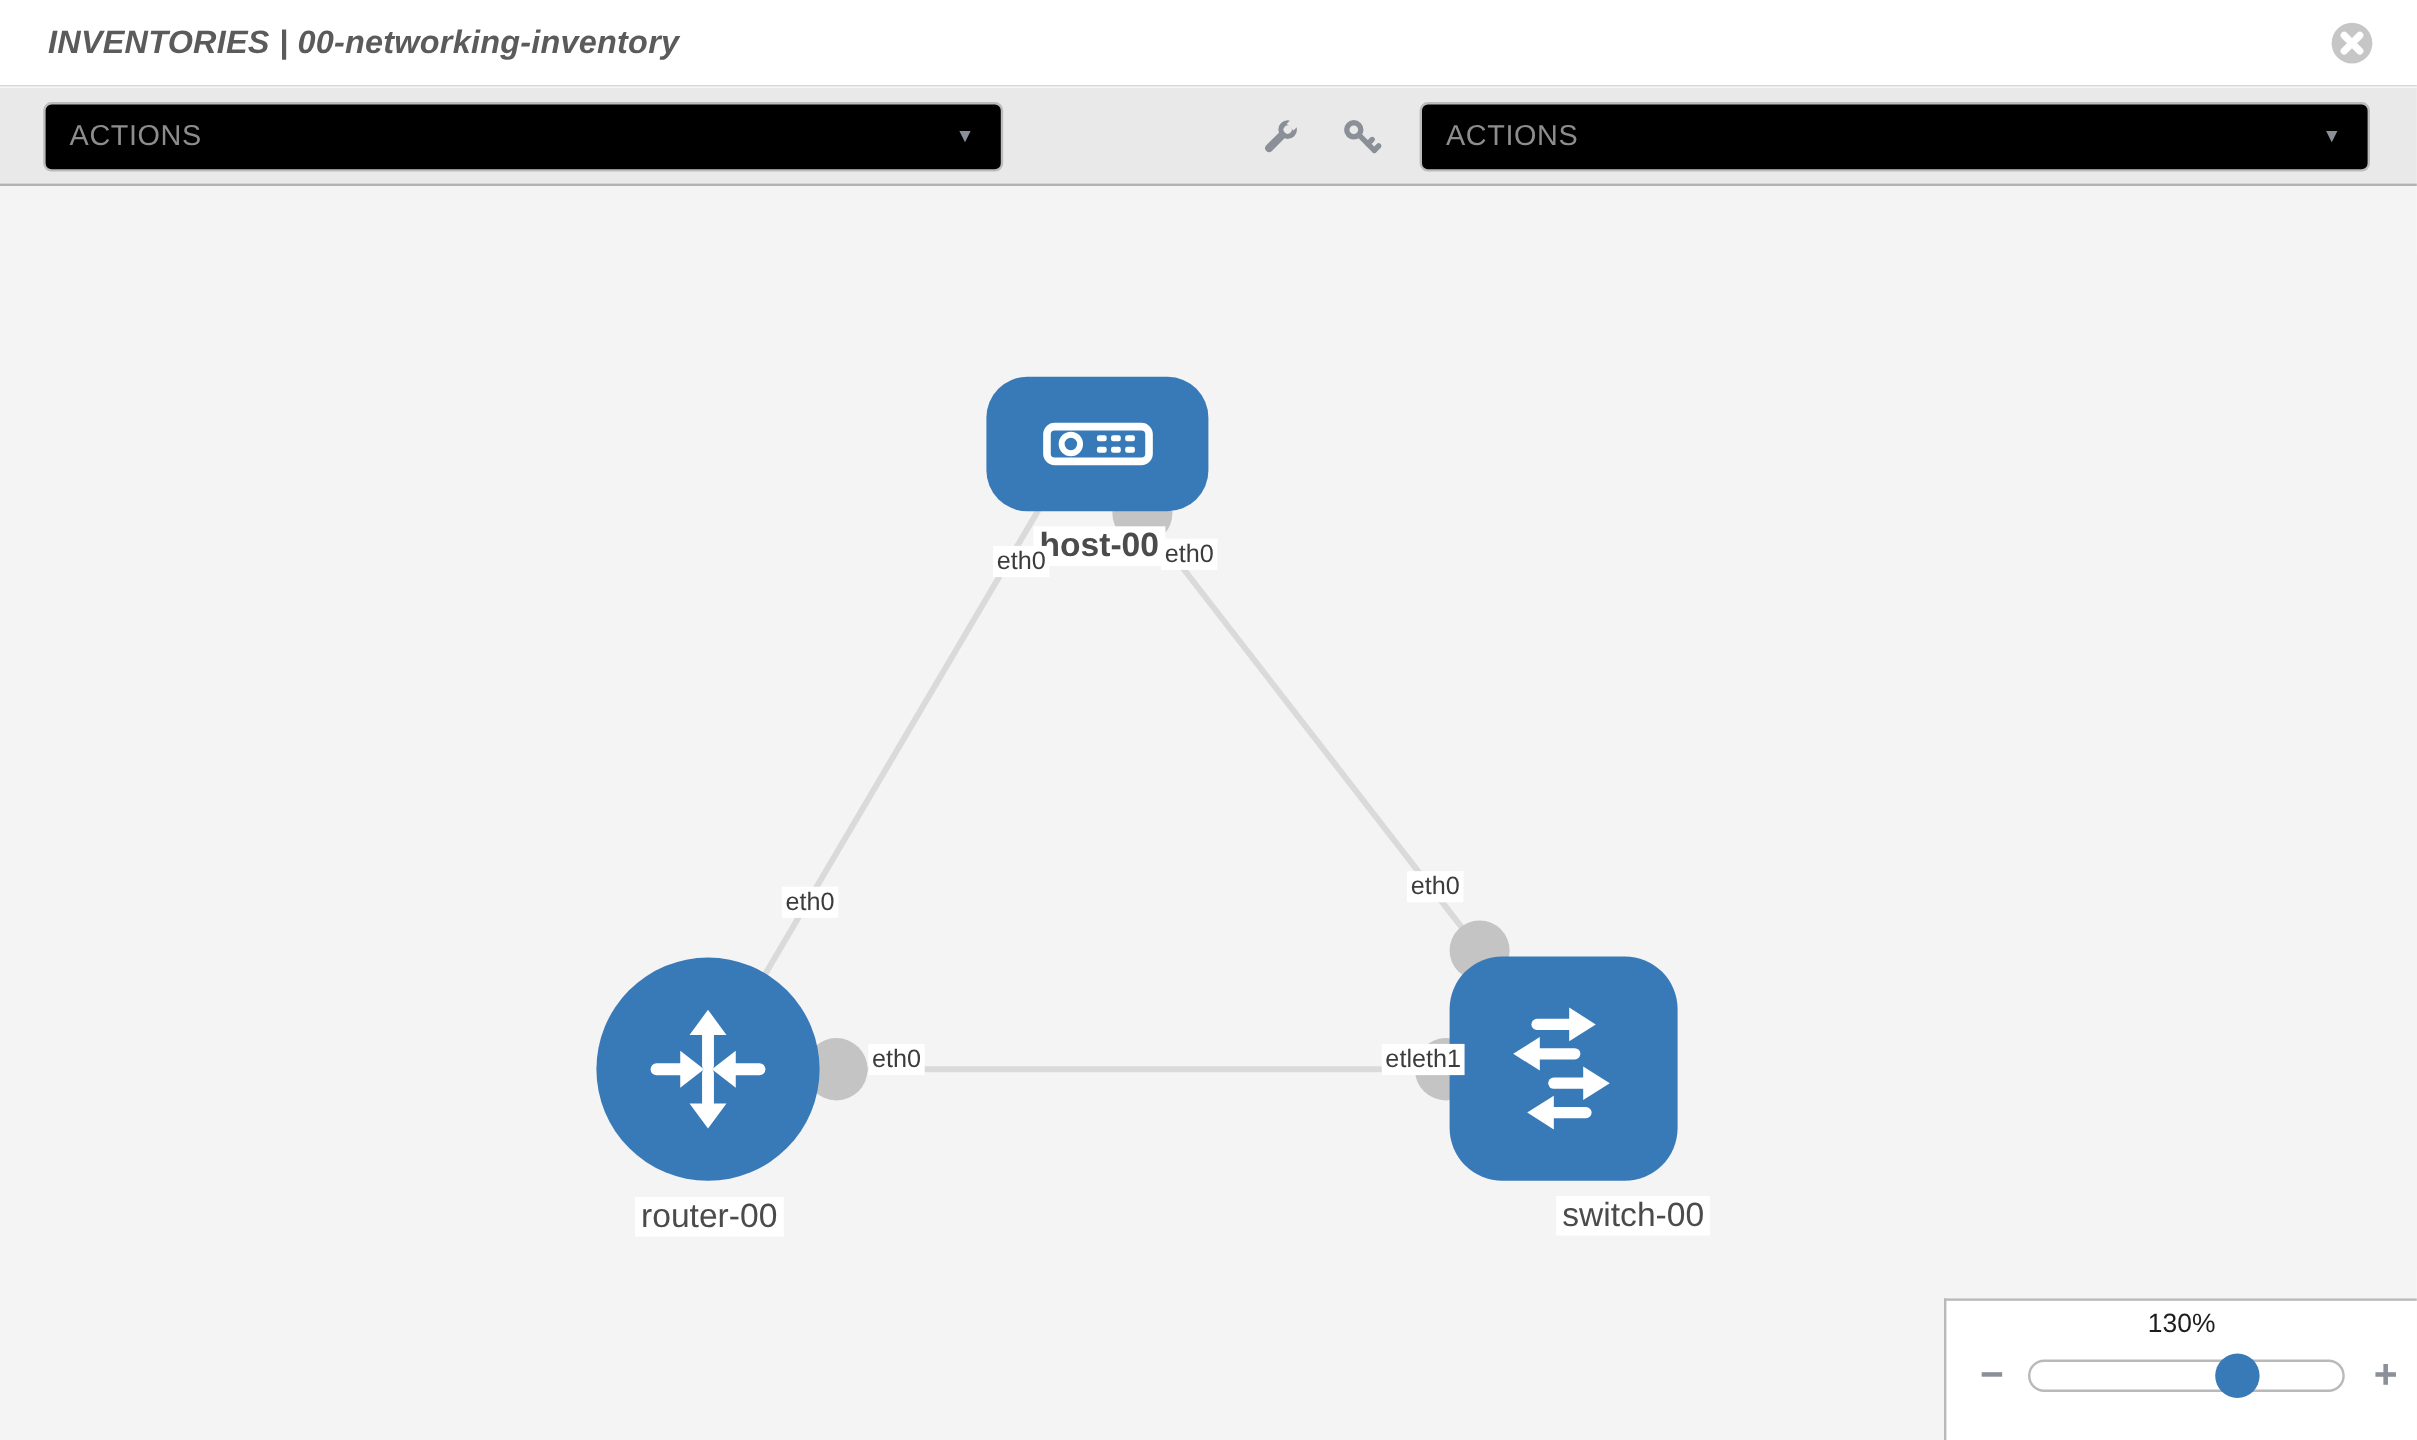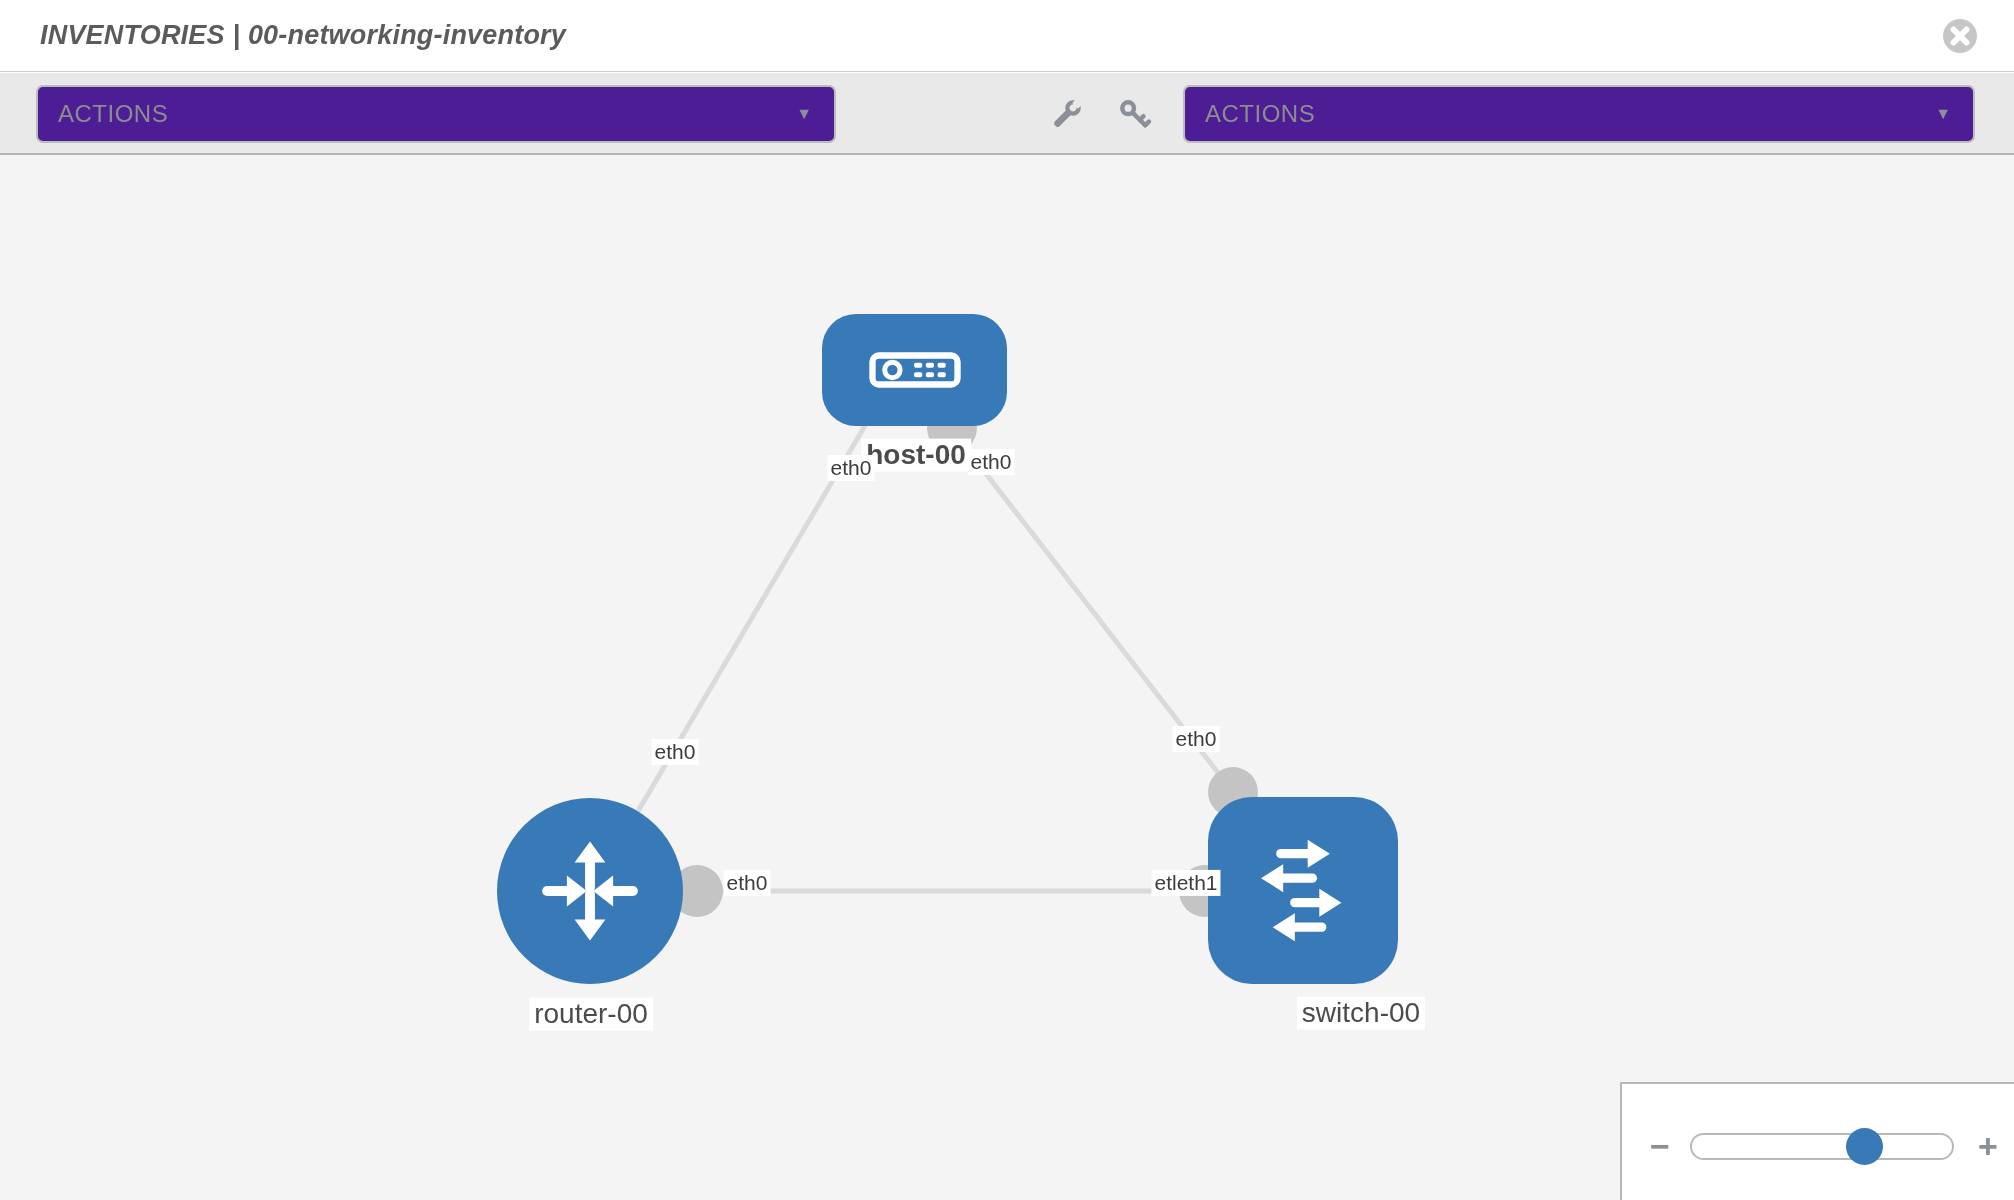--- a/index.html
+++ b/index.html
@@ -28,21 +28,21 @@
     cursor: pointer; border: none; background: transparent; padding: 0;
   }
 
   
   .toolbar {
     position: absolute; left: 0; top: 73px; width: 2014px; height: 82px;
     background: #e9e9e9; border-bottom: 2px solid #b3b3b3;
   }
   .select-box {
     position: absolute; top: 12px; height: 58px;
-    background: #4c1d95; border: 2px solid #bcbcbc; border-radius: 7px;
+    background: #000000; border: 2px solid #bcbcbc; border-radius: 7px;
     display: flex; align-items: center; cursor: pointer;
   }
   .select-box .select-label {
     margin-left: 20px; font-size: 24px; color: #8d8d8d; letter-spacing: 0.5px;
   }
   .select-box .caret {
     position: absolute; right: 22px; top: 50%; transform: translateY(-50%);
     font-size: 16px; color: #8a8f98;
   }
   .actions-box { left: 36px;  width: 800px; }
@@ -220,19 +220,20 @@
 
     <div class="iface-label" style="left:851px; top:313px;">eth0</div>
     <div class="iface-label" style="left:991px; top:307px;">eth0</div>
     <div class="iface-label" style="left:675px; top:597px;">eth0</div>
     <div class="iface-label" style="left:1196px; top:584px;">eth0</div>
     <div class="iface-label" style="left:747px; top:728px;">eth0</div>
     <div class="iface-label" style="left:1186px; top:728px;">etleth1</div>
   </div>
 
   <div class="zoom-panel">
+    <div class="zoom-level">130%</div>
     <button class="zoom-minus">−</button>
     <div class="zoom-track"></div>
     <div class="zoom-thumb"></div>
     <button class="zoom-plus">+</button>
   </div>
 
 </div>
 
 </body></html>

